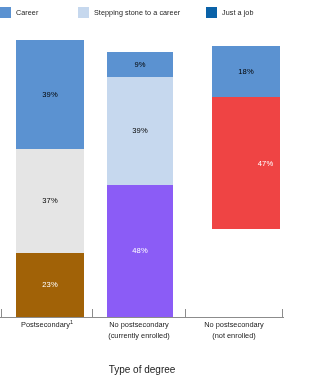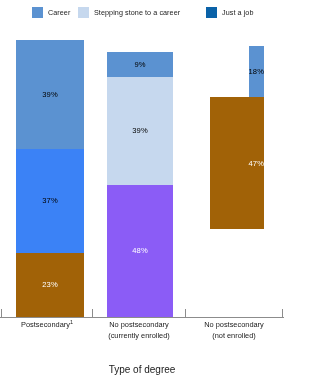--- a/index.html
+++ b/index.html
@@ -29,21 +29,21 @@
     width: 284px;
     height: 26px;
   }
   .legend-item {
     position: absolute;
     top: 7px;
     display: flex;
     align-items: center;
     white-space: nowrap;
   }
-  .legend-item.li0 { left: 24px; padding-left: 8px; }
+  .legend-item.li0 { left: 0; }
   .legend-item.li1 { left: 78px; }
   .legend-item.li2 { left: 206px; }
   .legend-swatch {
     width: 11px;
     height: 11px;
     flex: 0 0 auto;
   }
   .legend-label {
     font-size: 7.2px;
     color: #1a1a1a;
@@ -61,21 +61,21 @@
     height: 292px;
   }
   .bar {
     position: absolute;
     bottom: 1px;
     display: flex;
     flex-direction: column;
   }
   .bar.b0 { left: 16px;  width: 68px; }
   .bar.b1 { left: 107px; width: 66px; }
-  .bar.b2 { left: 196px; width: 68px; align-items: flex-end; }
+  .bar.b2 { left: 212px; width: 68px; }
 
   .seg {
     position: relative;
     display: flex;
     align-items: center;
     justify-content: center;
     box-sizing: border-box;
   }
   .seg-label {
     font-size: 7.6px;
@@ -160,21 +160,21 @@
       <span class="legend-label">Stepping stone to a career</span>
     </div>
   </div>
 
   <div class="plot">
 
     <div class="bar b0" style="height: 277px;">
       <div class="seg on-light" style="background: rgb(91, 146, 209); flex: 0 0 39.3939%;">
         <span class="seg-label">39%</span>
       </div>
-      <div class="seg on-light" style="background: #3b82f6; flex: 0 0 37.3737%;">
+      <div class="seg on-light" style="background: #e5e5e5; flex: 0 0 37.3737%;">
         <span class="seg-label">37%</span>
       </div>
       <div class="seg on-dark" style="background: #a16207; flex: 0 0 23.2323%;">
         <span class="seg-label">23%</span>
       </div>
     </div>
 
     <div class="bar b1" style="height: 265px;">
       <div class="seg on-light" style="background: rgb(91, 146, 209); flex: 0 0 9.375%;">
         <span class="seg-label">9%</span>
@@ -184,21 +184,21 @@
       </div>
       <div class="seg on-dark" style="background: #8b5cf6; flex: 0 0 50%;">
         <span class="seg-label">48%</span>
       </div>
     </div>
 
     <div class="bar b2" style="height: 271px;">
       <div class="seg on-light" style="background: rgb(91, 146, 209); flex: 0 0 18.75%;">
         <span class="seg-label">18%</span>
       </div>
-      <div class="seg on-dark" style="background: #a16207; flex: 0 0 48.9583%; padding-left: 39px;">
+      <div class="seg on-dark" style="background: #ef4444; flex: 0 0 48.9583%; padding-left: 39px;">
         <span class="seg-label">47%</span>
       </div>
     </div>
 
   </div>
 
   <div class="axis-line" style="background: rgb(140, 140, 140);"></div>
   <div class="axis-tick t0" style="background: rgb(140, 140, 140);"></div>
   <div class="axis-tick t1" style="background: rgb(140, 140, 140);"></div>
   <div class="axis-tick t2" style="background: rgb(140, 140, 140);"></div>

